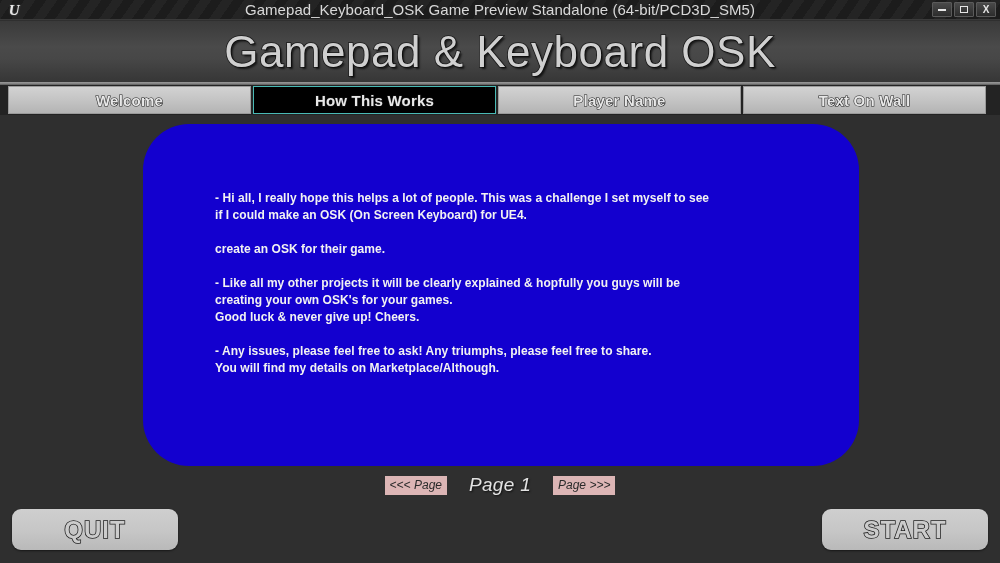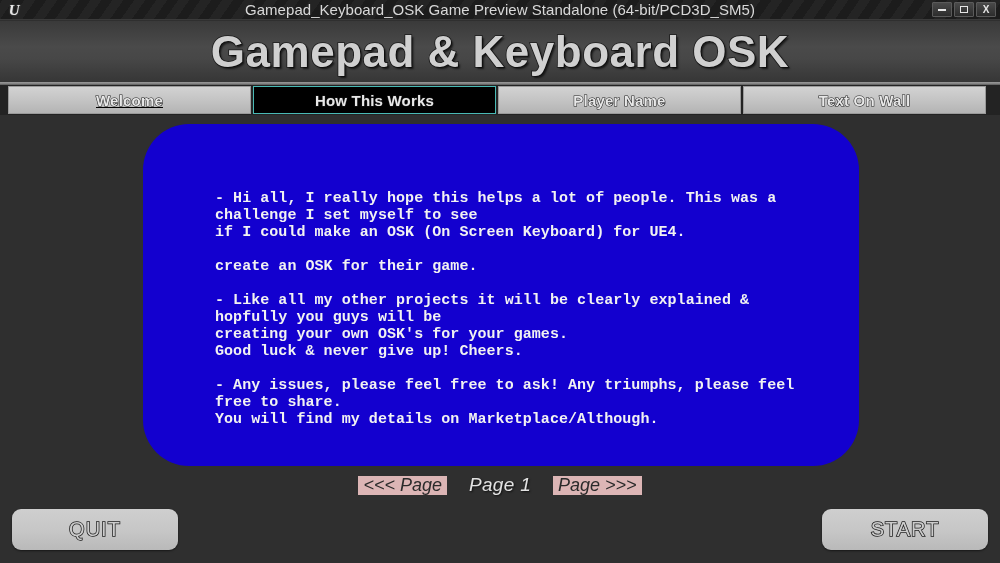--- a/index.html
+++ b/index.html
@@ -100,21 +100,21 @@
     width: 1000px;
     height: 61px;
     background: linear-gradient(180deg, #3a3a3a 0%, #4a4a4a 42%, #474747 62%, #363636 100%);
     display: flex;
     align-items: center;
     justify-content: center;
   }
 
   .header-title {
     font-size: 44px;
-    font-weight: bold;
+    font-weight: normal;
     color: #d0d0d0;
     letter-spacing: 0.5px;
     line-height: 1;
     -webkit-text-stroke: 1.6px #1a1a1a;
     paint-order: stroke fill;
     text-shadow: 2px 2px 2px rgba(0,0,0,0.65);
   }
 
   
   .tab-divider {
@@ -140,21 +140,21 @@
     flex: 1 1 0;
     margin: 1px 1px 1px 1px;
     background: linear-gradient(180deg, #d2d2d2 0%, #c4c4c4 50%, #b4b4b4 100%);
     border: 1px solid #9a9a9a;
     display: flex;
     align-items: center;
     justify-content: center;
     cursor: pointer;
   }
 
-  .tab:first-child { margin-left: 8px; text-decoration: underline; }
+  .tab:first-child { margin-left: 8px; }
   .tab:last-child  { margin-right: 14px; }
 
   .tab.active {
     background: #000000;
     border: 1px solid #49b9b4;
   }
 
   .tab-label {
     font-size: 15px;
     font-weight: bold;
@@ -175,25 +175,24 @@
     background: #1300cf;
     border-radius: 46px;
   }
 
   .panel-text {
     position: absolute;
     left: 72px;
     top: 66px;
     right: 50px;
     color: #f2f2f2;
-    font-size: 15px;
+    font-size: 12px;
     font-weight: bold;
     line-height: 17px;
     letter-spacing: 0.05px;
-    font-family: Liberation Mono, monospace;
   }
 
   .para { margin-bottom: 17px; }
   .para:last-child { margin-bottom: 0; }
   .para .line { display: block; }
 
   
   .pagination {
     position: absolute;
     left: 0;
@@ -202,21 +201,21 @@
     height: 24px;
     display: flex;
     align-items: center;
     justify-content: center;
     gap: 22px;
   }
 
   .page-btn {
     background: #dcb5b5;
     color: #2a2a2a;
-    font-size: 18px;
+    font-size: 12px;
     font-style: italic;
     font-weight: normal;
     padding: 2px 5px 3px 5px;
     line-height: 14px;
     cursor: pointer;
     white-space: nowrap;
   }
 
   .page-indicator {
     color: #e2e2e2;
@@ -240,22 +239,22 @@
     align-items: center;
     justify-content: center;
     cursor: pointer;
     box-shadow: 0 1px 2px rgba(0,0,0,0.5);
   }
 
   .btn-quit  { left: 12px; }
   .btn-start { right: 12px; }
 
   .btn-action-label {
-    font-size: 20px;
-    font-weight: normal;
+    font-size: 24px;
+    font-weight: bold;
     color: #cccccc;
     letter-spacing: 1px;
     -webkit-text-stroke: 1.5px #1a1a1a;
     paint-order: stroke fill;
   }
 </style>
 </head>
 <body>
 
 <div id="app">

